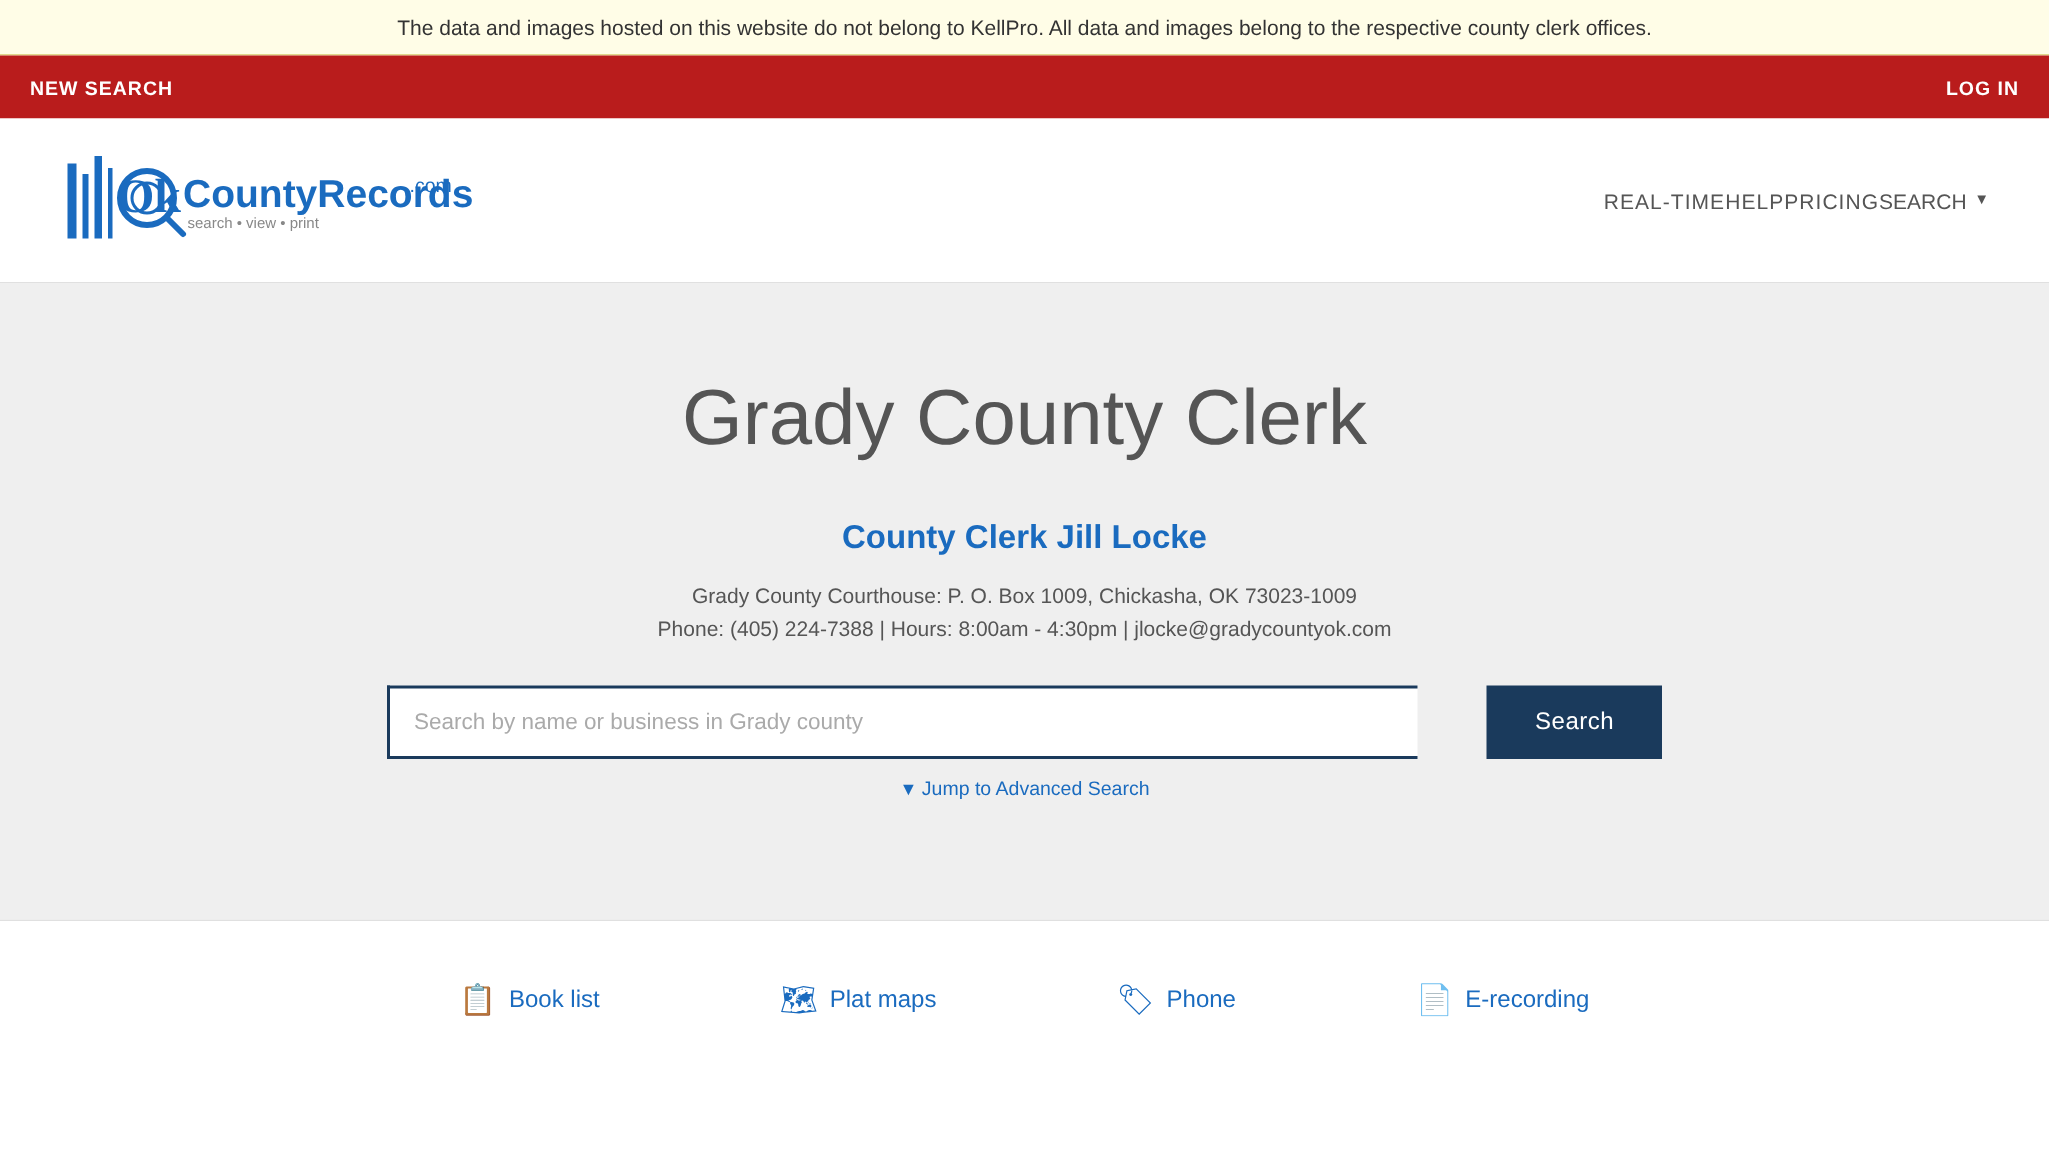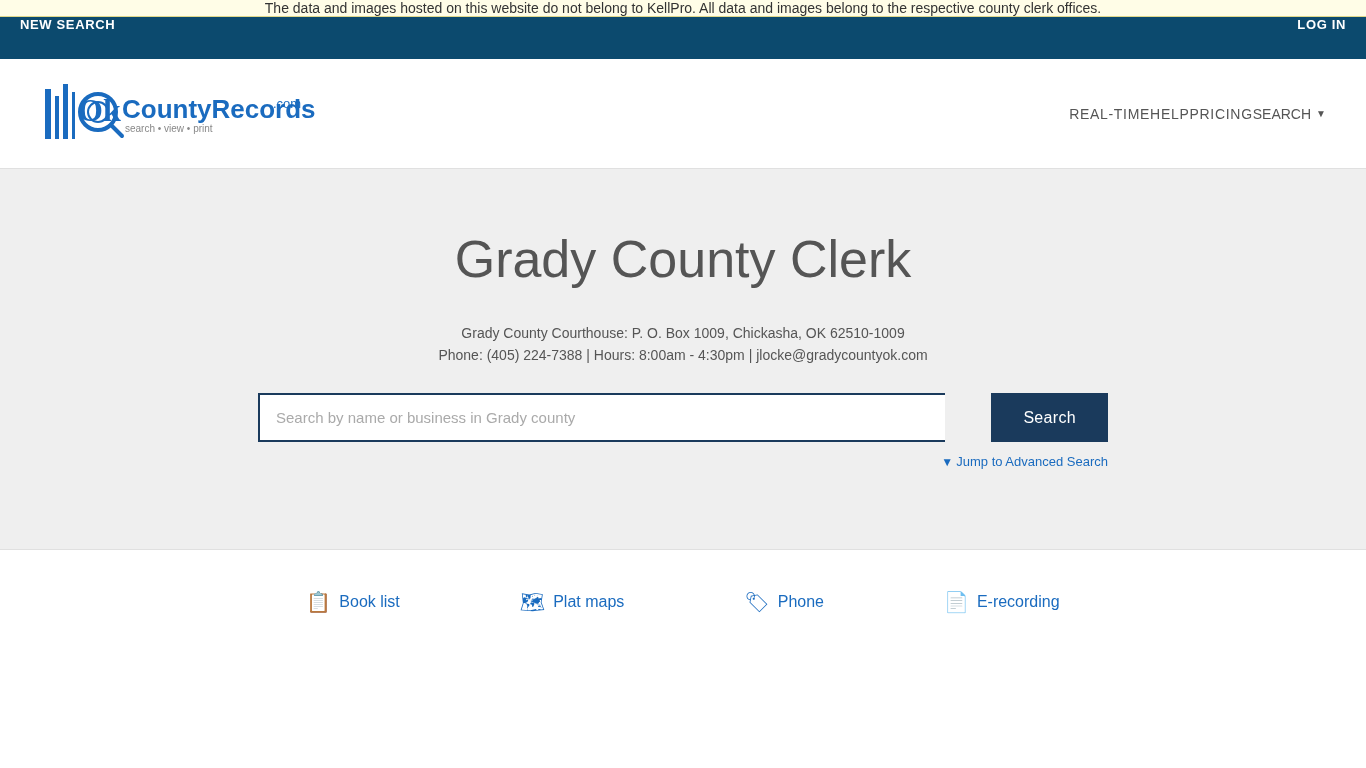--- a/index.html
+++ b/index.html
@@ -3,31 +3,31 @@
   <meta charset="utf-8">
   <style>
     * { box-sizing: border-box; margin: 0; padding: 0; }
     body { font-family: Arial, sans-serif; background: #fff; min-height: 768px; width: 1366px; overflow-x: hidden; }
 
     
     .notice-bar {
       background: #fffde7;
       border-bottom: 1px solid #e0d88a;
       text-align: center;
-      padding: 0 20px;
+      padding: 10px 20px;
       font-size: 14px;
       color: #333;
     }
 
     
     .top-nav {
-      background: #0c4a6e;
+      background: #b91c1c;
       display: flex;
       justify-content: space-between;
-      align-items: flex-start;
+      align-items: center;
       padding: 0 20px;
       height: 42px;
     }
     .top-nav a {
       color: #fff;
       text-decoration: none;
       font-size: 13px;
       font-weight: bold;
       letter-spacing: 0.05em;
       cursor: pointer;
@@ -121,21 +121,21 @@
       background: #1a3a5c;
       color: #fff;
       border: none;
       padding: 14px 32px;
       font-size: 16px;
       cursor: pointer;
       font-weight: 500;
       letter-spacing: 0.02em;
     }
     .advanced-search-link {
-      text-align: right;
+      text-align: center;
       max-width: 850px;
       margin: 0 auto;
       font-size: 13px;
     }
     .advanced-search-link a {
       color: #1a6bbf;
       text-decoration: none;
       cursor: pointer;
     }
     .arrow-down {
@@ -207,21 +207,22 @@
     <a>PRICING</a>
     <div class="nav-search-wrap">
       <span>SEARCH</span>
       <span class="chevron">▼</span>
     </div>
   </nav>
 </header>
 
 <section class="hero">
   <h1>Grady County Clerk</h1>
-  <p class="address">Grady County Courthouse: P. O. Box 1009, Chickasha, OK 62510-1009</p>
+  <h2>County Clerk Jill Locke</h2>
+  <p class="address">Grady County Courthouse: P. O. Box 1009, Chickasha, OK 73023-1009</p>
   <p class="phone">Phone: (405) 224-7388 | Hours: 8:00am - 4:30pm | jlocke@gradycountyok.com</p>
 
   <div class="search-row">
     <input class="search-input" type="text" placeholder="Search by name or business in Grady county" style="">
     <button class="search-button">Search</button>
   </div>
   <div class="advanced-search-link">
     <a>
       <span class="arrow-down">▼</span><span>Jump to Advanced Search</span>
     </a>

